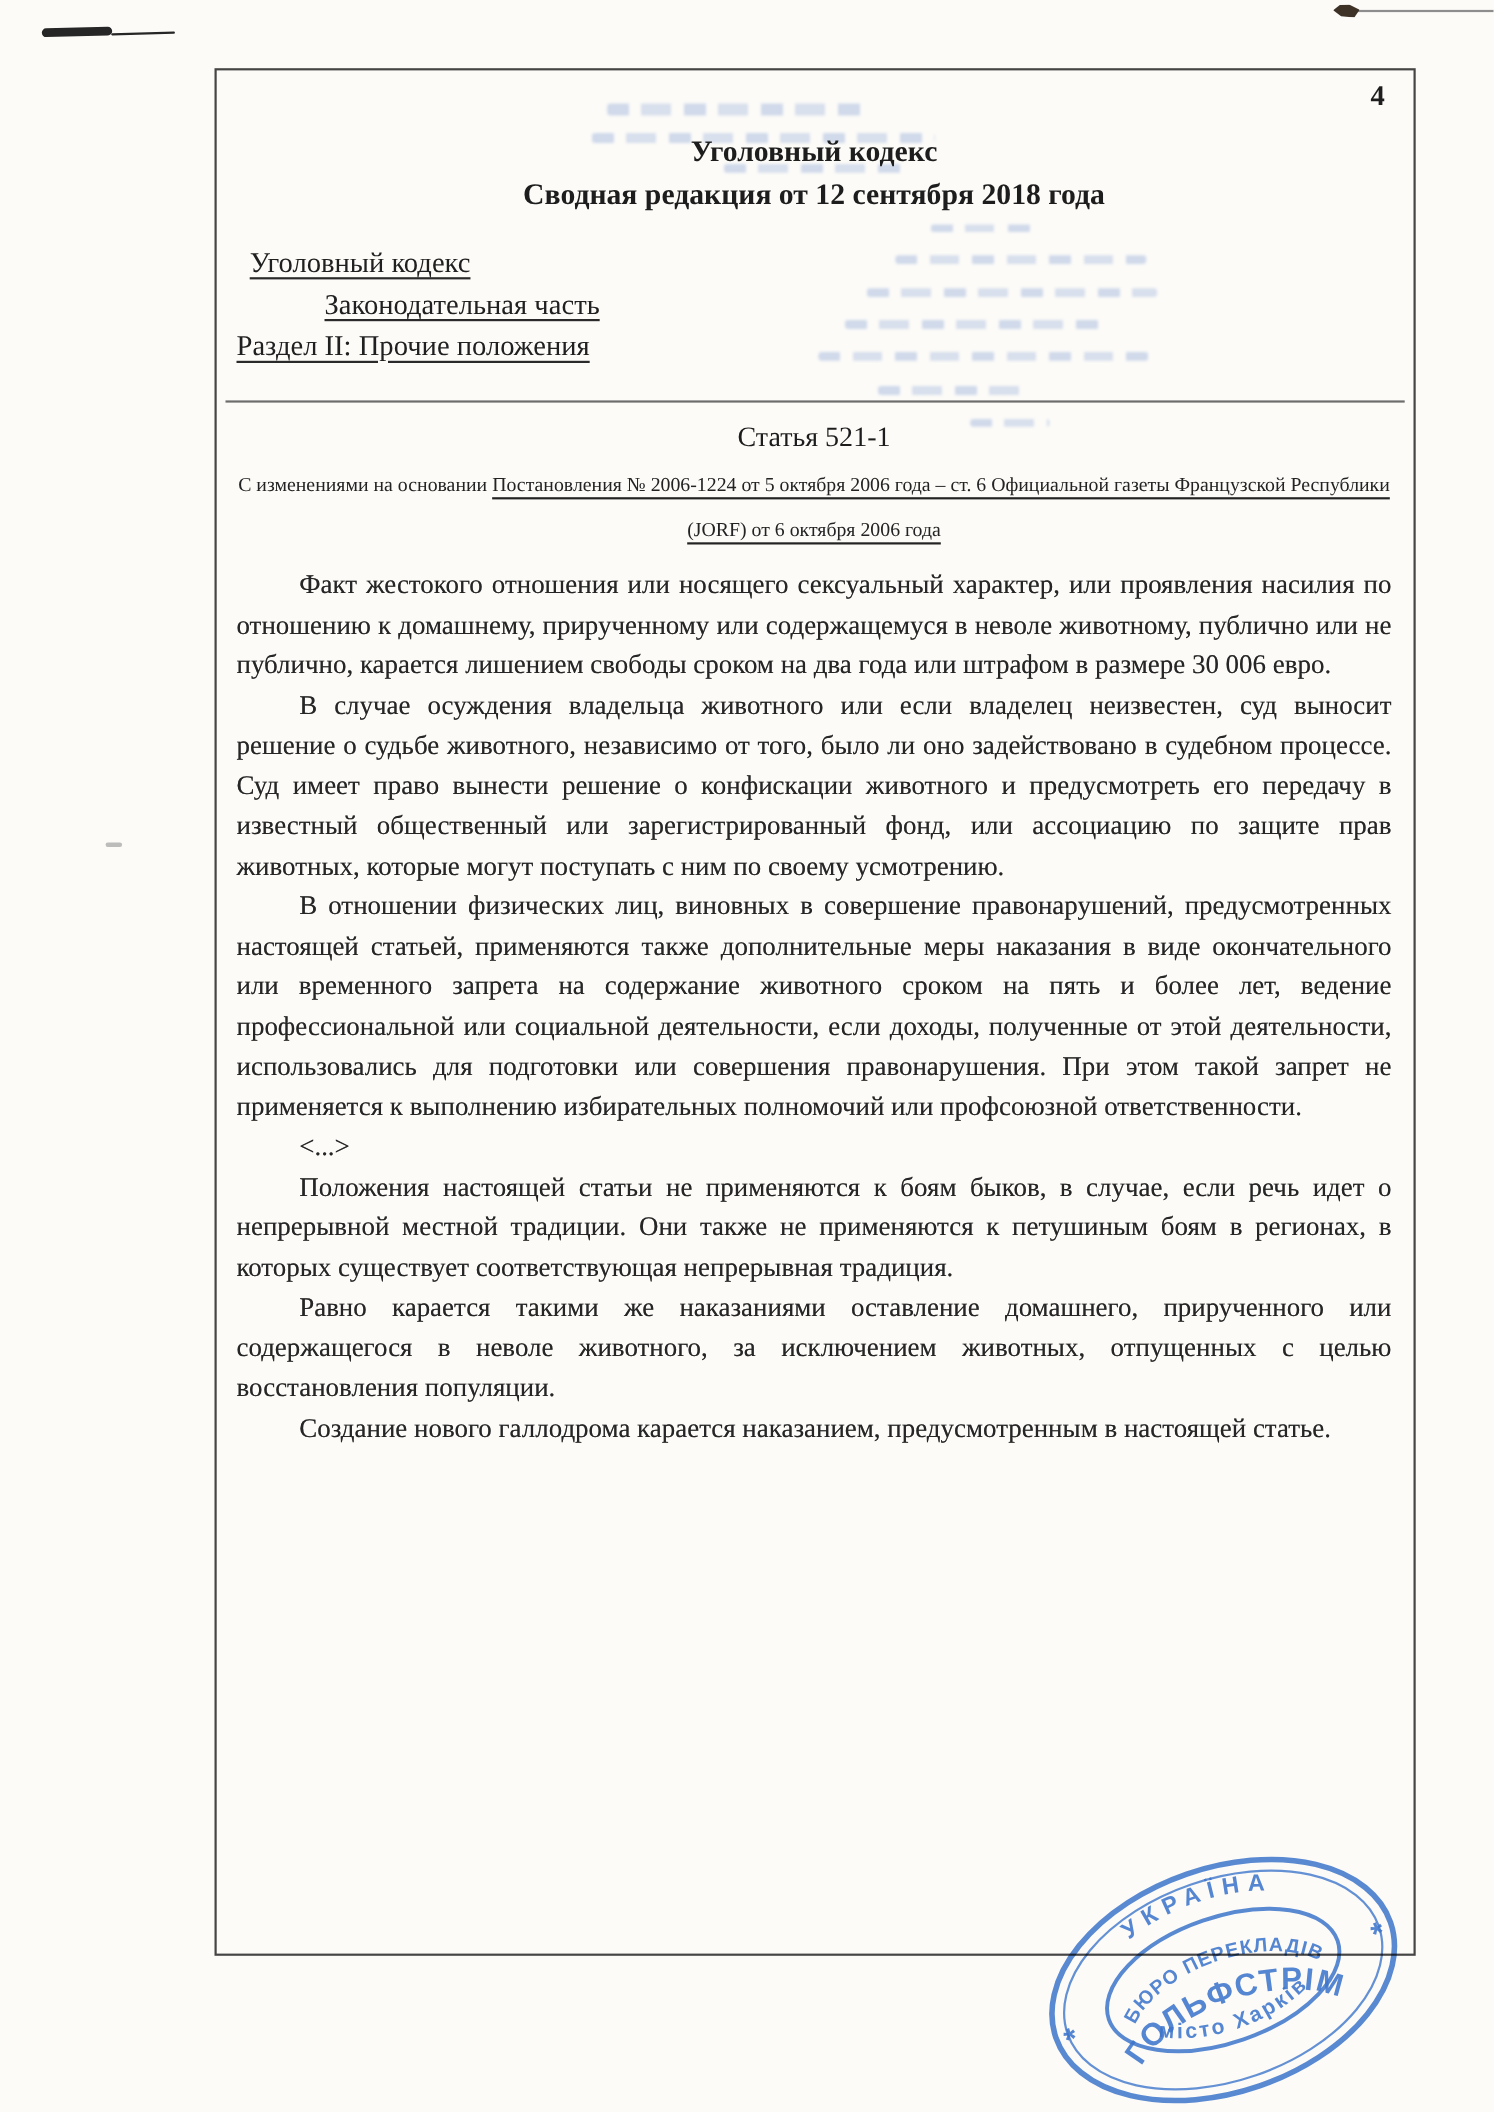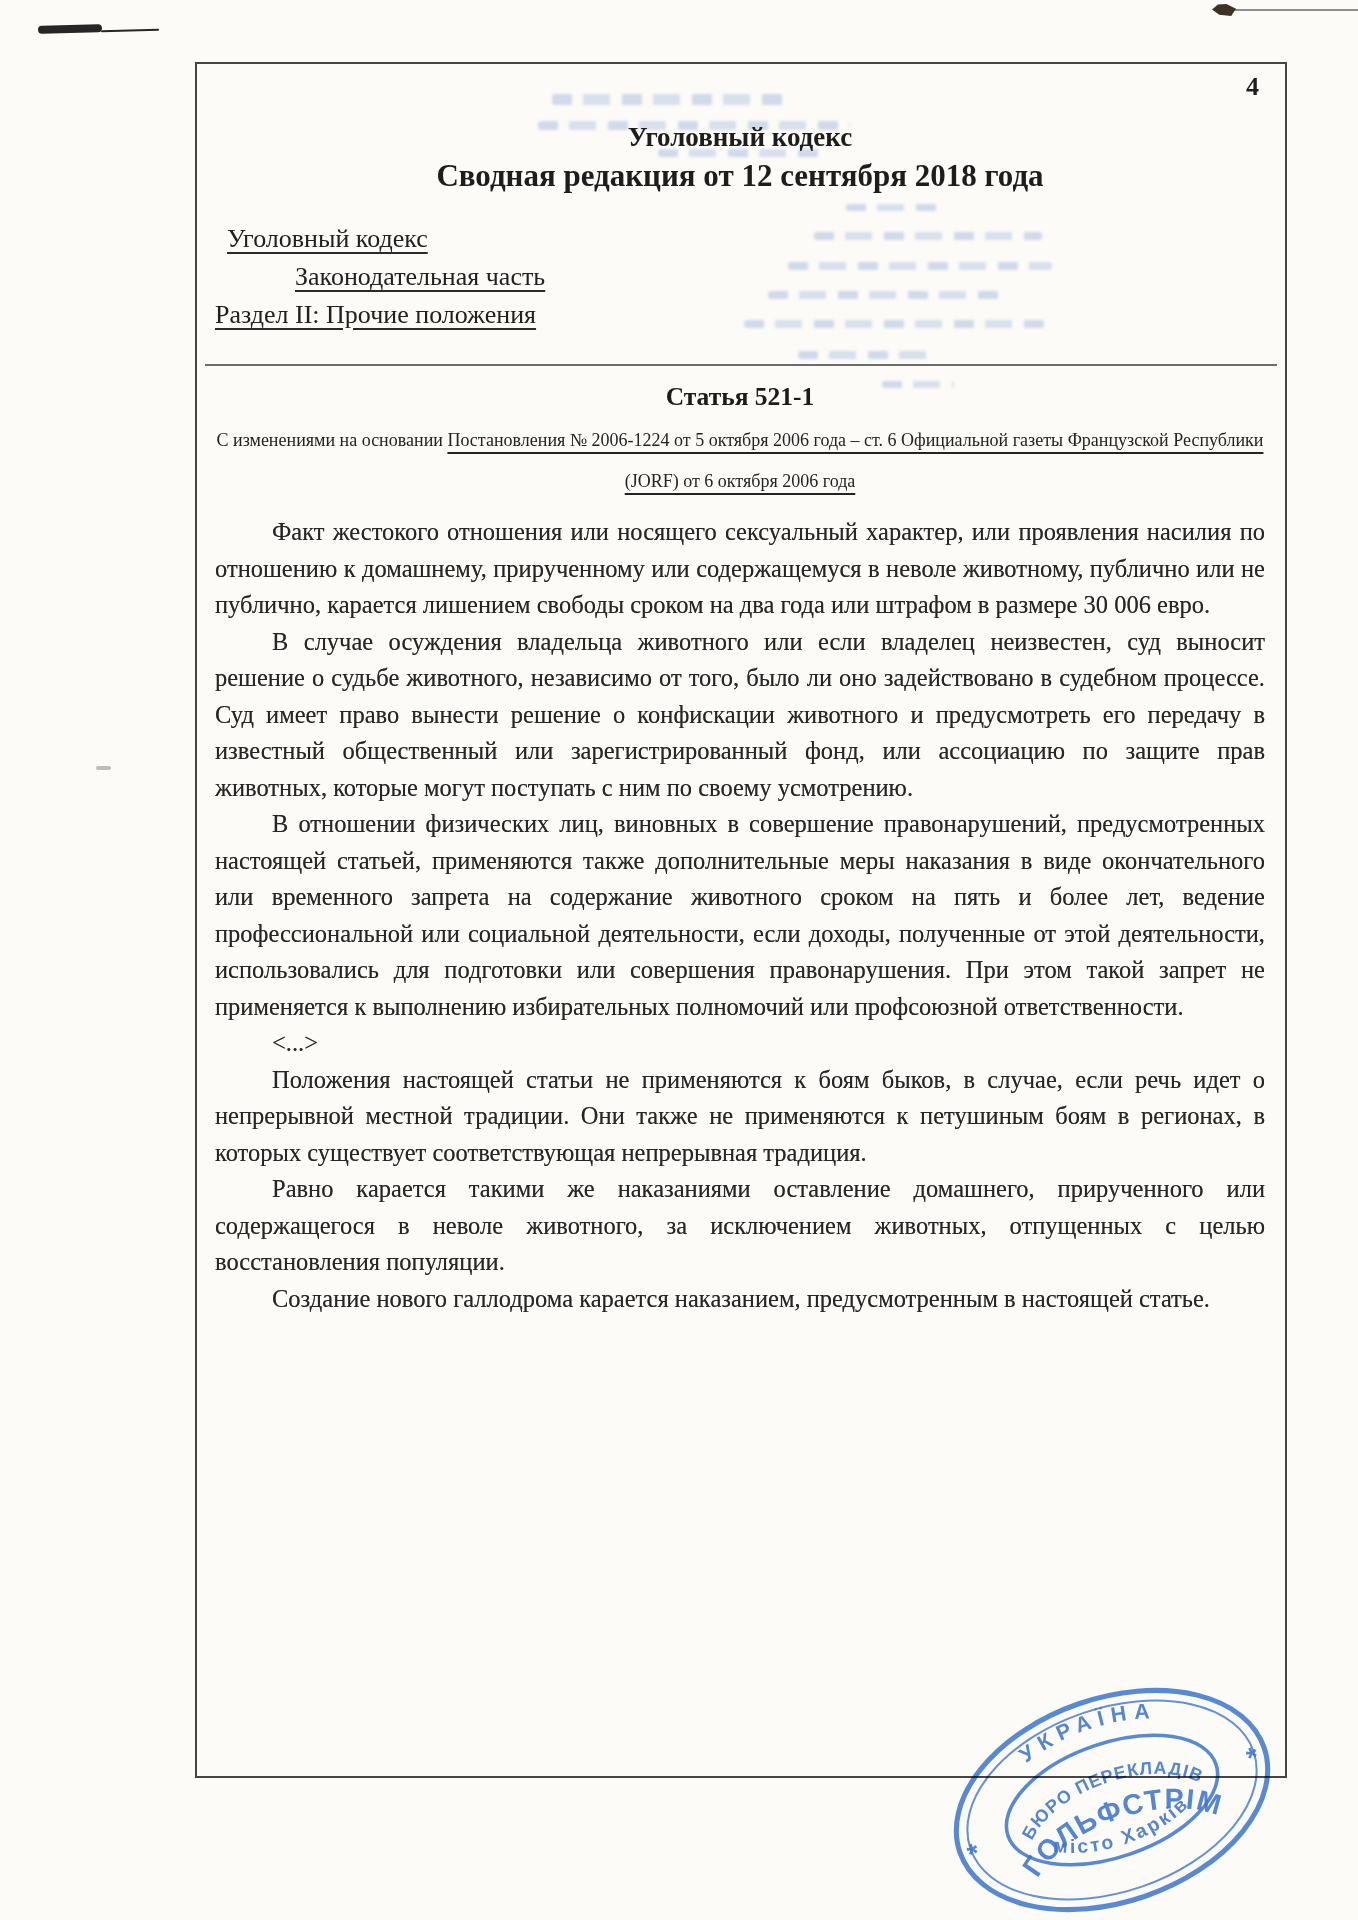--- a/index.html
+++ b/index.html
@@ -42,21 +42,21 @@
   .page-number{
     position:absolute;top:8px;right:26px;
     font-size:26px;font-weight:bold;color:#1e1e1e;
   }
   .doc-title{
     margin:48px 0 0 0;text-align:center;
     font-size:27px;font-weight:bold;line-height:38px;color:#1d1d1d;
   }
   .doc-subtitle{
     margin:0;text-align:center;
-    font-size:31px;font-weight:bold;line-height:40px;color:#1d1d1d;
+    font-size:27px;font-weight:bold;line-height:40px;color:#1d1d1d;
   }
   .toc{margin-top:24px;font-size:26px;line-height:38px;color:#202020;}
   .toc-line span{
     text-decoration:underline;
     text-decoration-thickness:2px;text-underline-offset:5px;
     text-decoration-color:#2a2a2a;
   }
   .toc-line.l0{margin-left:12px;}
   .toc-line.l1{margin-left:80px;}
   .toc-line.l2{margin-left:164px;}
@@ -67,21 +67,21 @@
     margin:30px -12px 0 -10px;
   }
 
   .chapter{
     margin:58px 0 0 0;
     font-size:25.5px;font-weight:bold;line-height:41px;
     text-align:justify;color:#1c1c1c;
   }
   .article-title{
     margin-top:12px;text-align:center;
-    font-size:25.5px;font-weight:bold;color:#1c1c1c;line-height:38px;
+    font-size:25.5px;font-weight:normal;color:#1c1c1c;line-height:38px;
   }
   .amendment{
     margin-top:4px;text-align:center;
     font-size:18px;line-height:41px;color:#232323;
   }
   .amendment .u{
     text-decoration:underline;
     text-decoration-thickness:1.5px;text-underline-offset:6px;
   }
 

